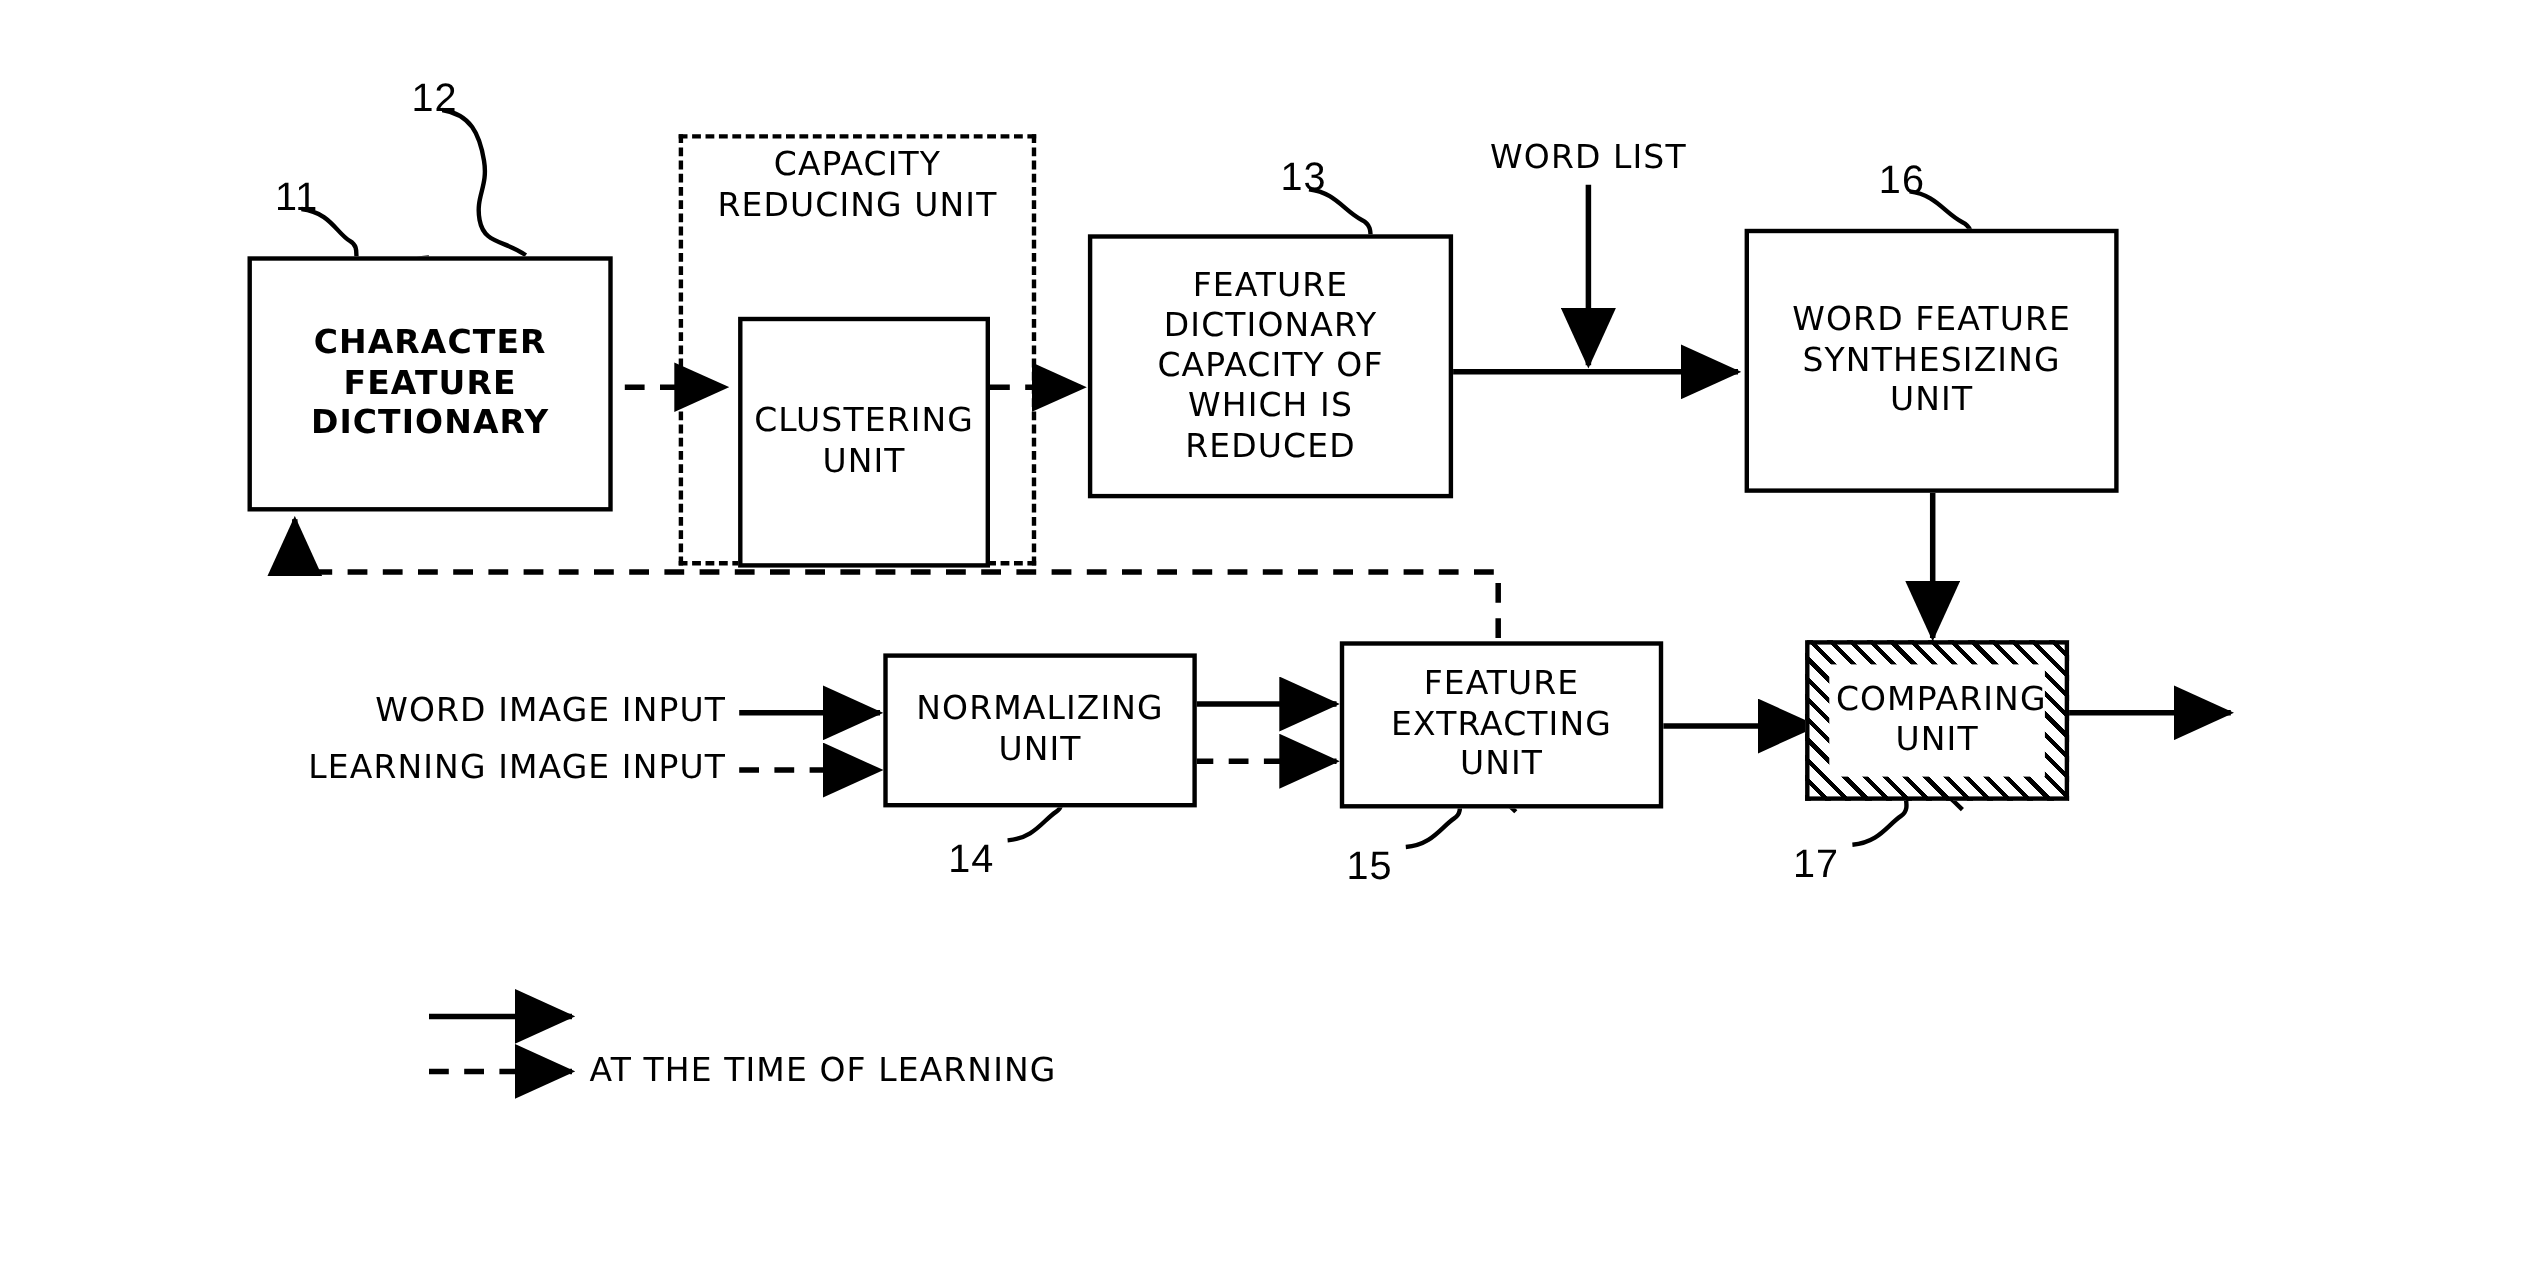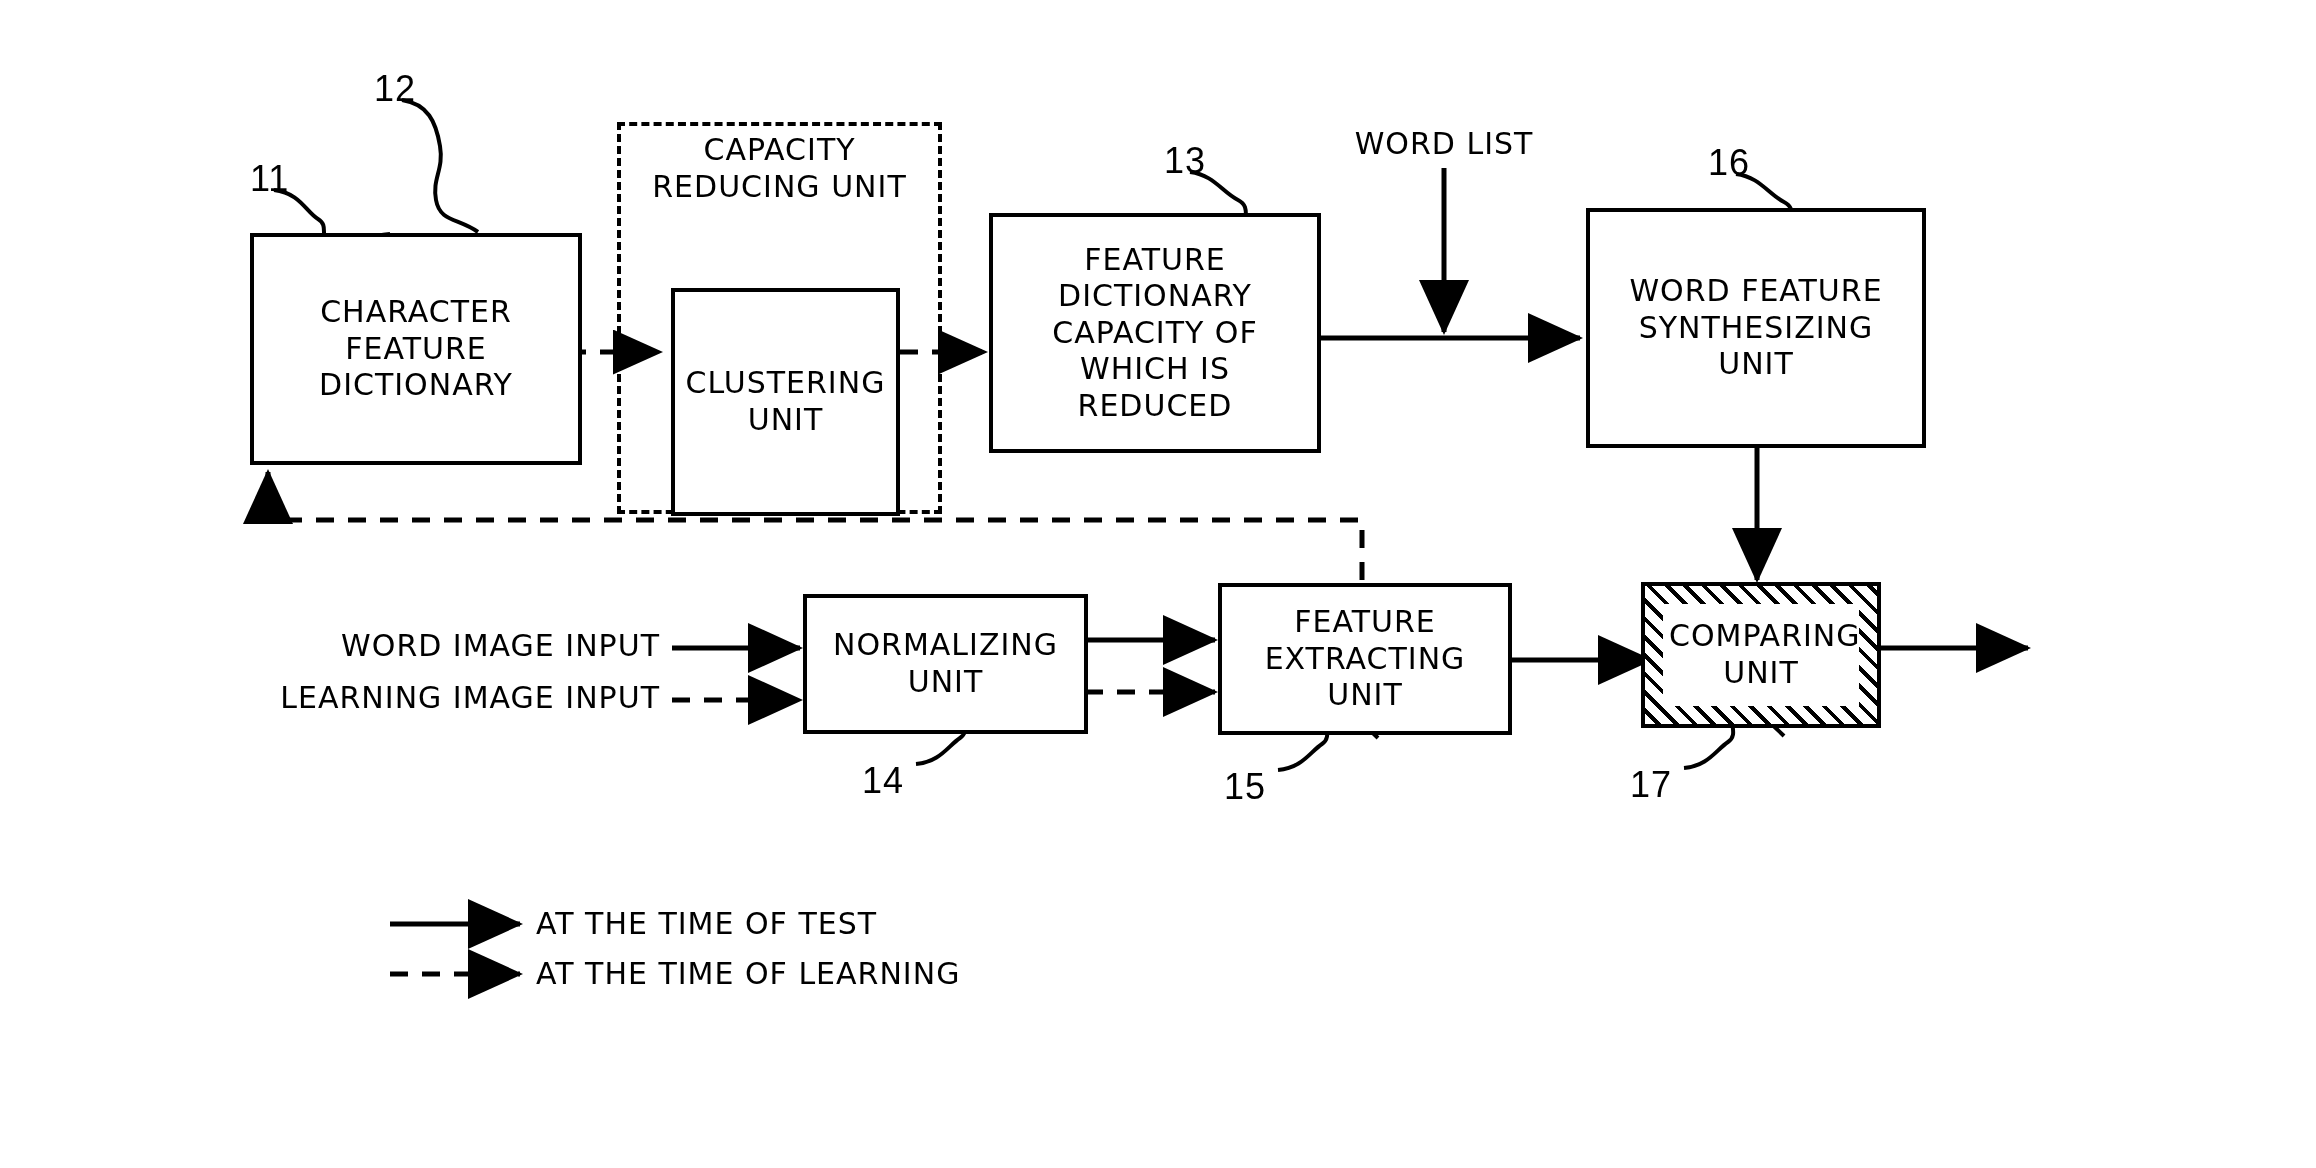--- a/index.html
+++ b/index.html
@@ -195,21 +195,21 @@
     <g>
       <line x1="390" y1="924" x2="520" y2="924" stroke="#000" stroke-width="5" marker-end="url(#ah2)"></line>
     </g>
     <g>
       <line x1="390" y1="974" x2="520" y2="974" stroke="#000" stroke-width="5" stroke-dasharray="18 14" marker-end="url(#ah2)"></line>
     </g>
   </svg>
 
   <div class="group-frame" style="left:617px; top:122px; right:auto; width:325px; height:392px;"></div>
 
-  <div class="node" style="left:250px; top:233px; width:332px; height:232px;">
+  <div class="node" style="left:225px; top:233px; width:332px; height:232px;font-weight:bold;">
     <span class="lines">CHARACTER
 FEATURE
 DICTIONARY</span>
   </div>
 
   <div class="node" style="left:671px; top:240px; width:229px; height:228px;margin-top:48px;">
     <span class="lines">CLUSTERING
 UNIT</span>
   </div>
 
@@ -256,16 +256,15 @@
 
 
   <div class="ref-num" style="left:250px; top:158px;">11</div>
   <div class="ref-num" style="left:374px; top:68px;">12</div>
   <div class="ref-num" style="left:1164px; top:140px;">13</div>
   <div class="ref-num" style="left:1708px; top:142px;">16</div>
   <div class="ref-num" style="left:862px; top:760px;">14</div>
   <div class="ref-num" style="left:1224px; top:766px;">15</div>
   <div class="ref-num" style="left:1630px; top:764px;">17</div>
 
-  <div class="legend-text" style="left:536px; top:906px;">AT THE TIME OF TEST</div>
   <div class="legend-text" style="left:536px; top:956px;">AT THE TIME OF LEARNING</div>
 
 </div>
 
 </body></html>

